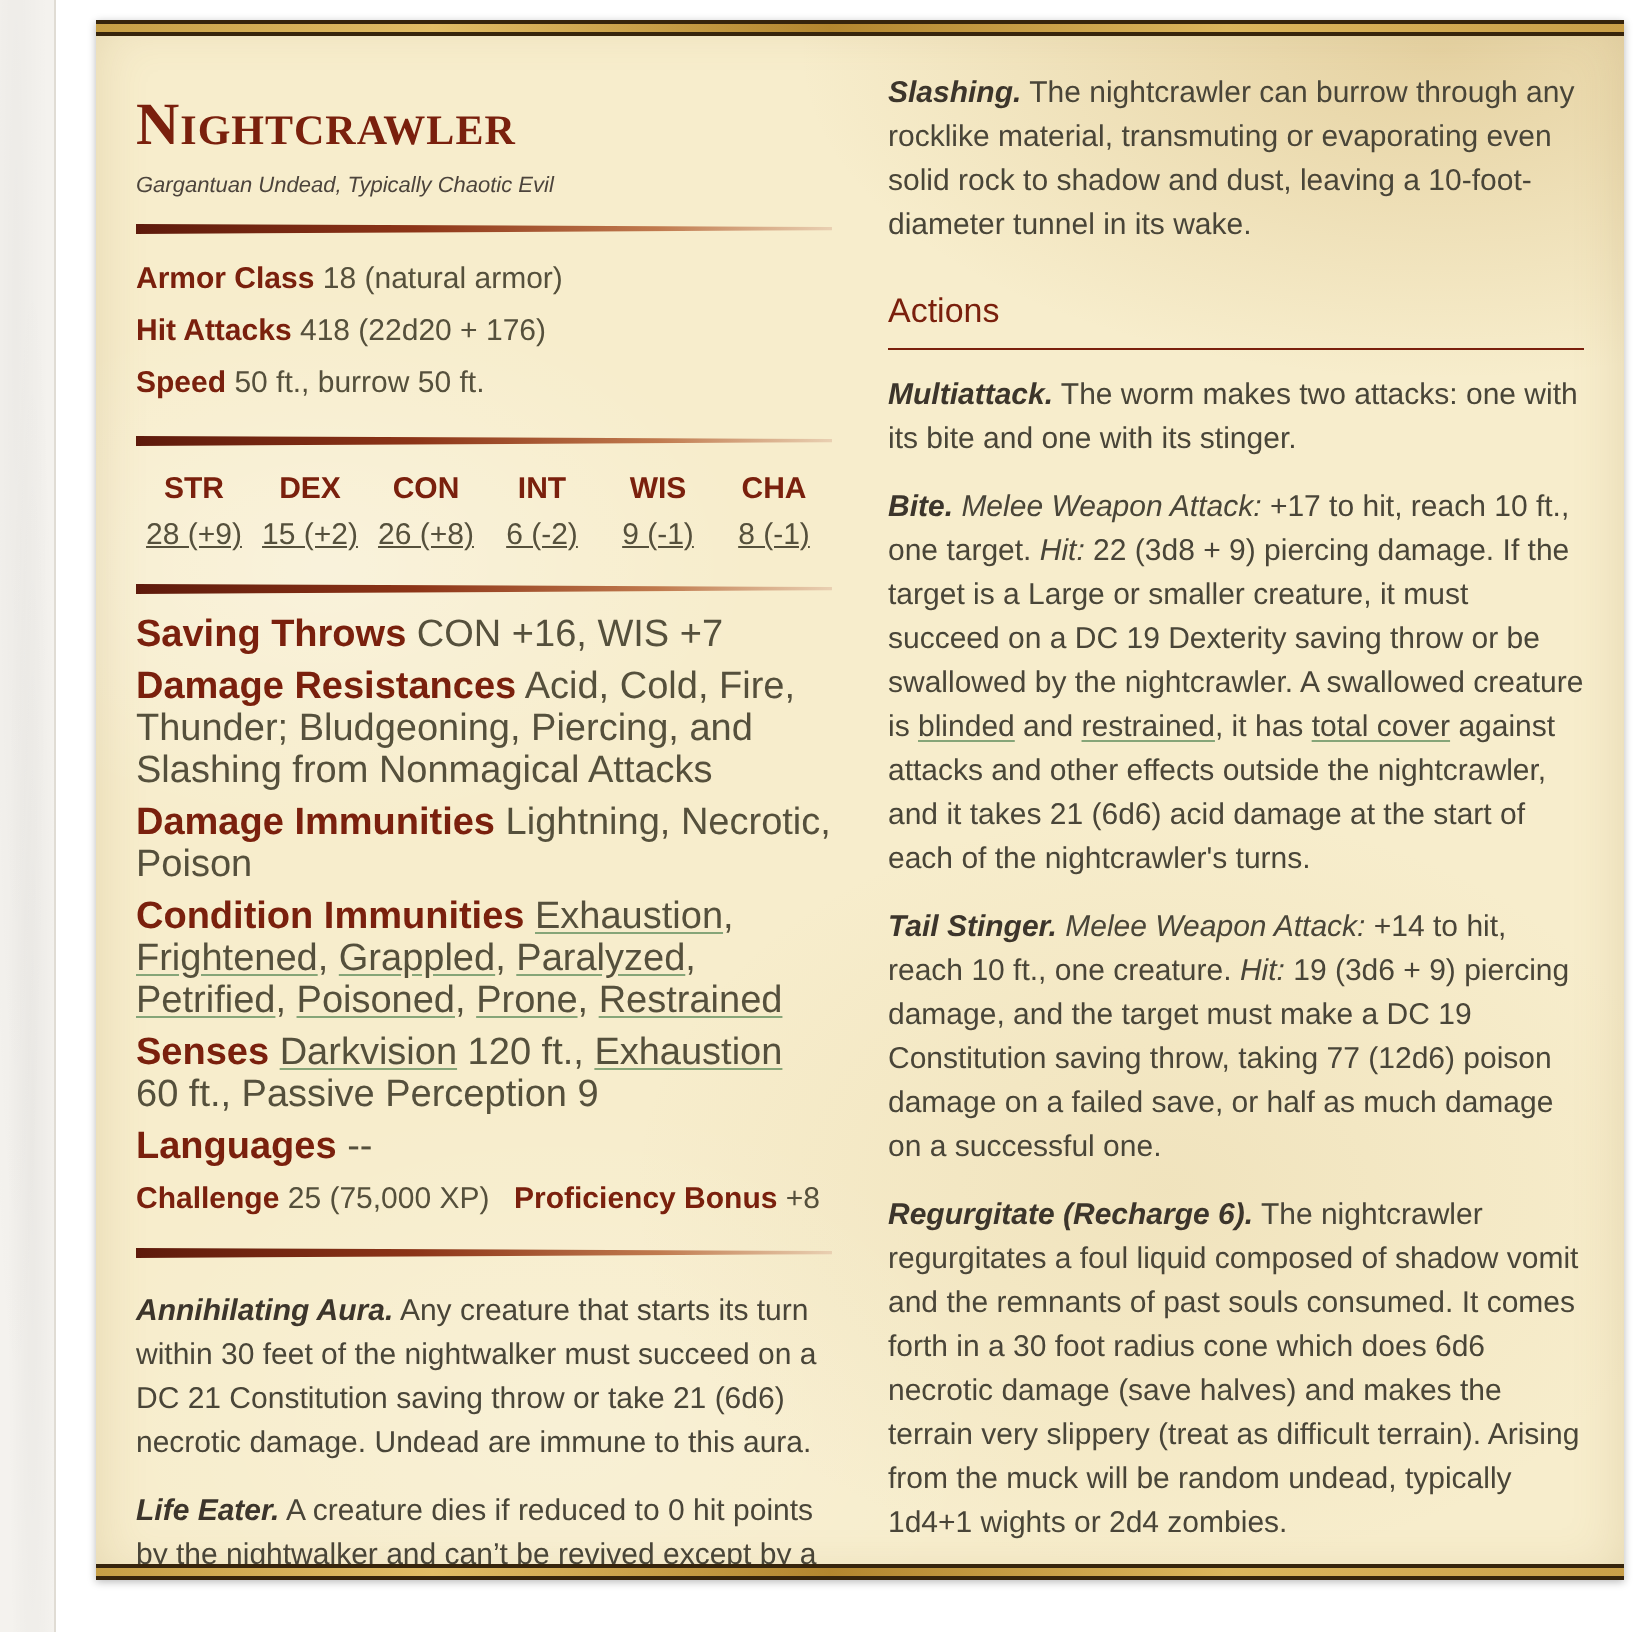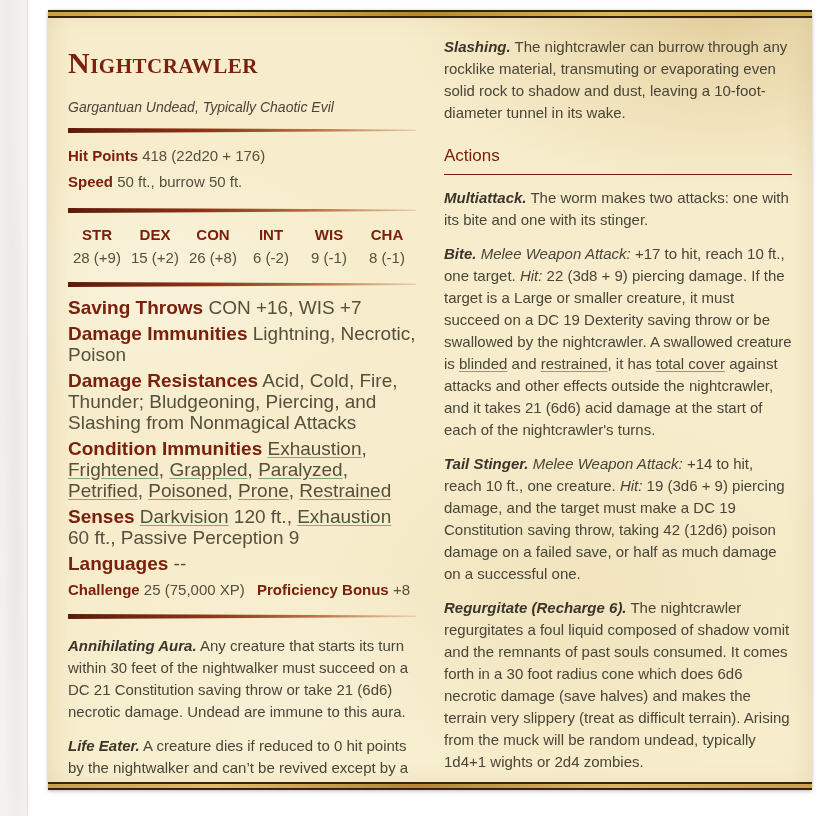--- a/index.html
+++ b/index.html
@@ -28,33 +28,33 @@
   .gold-bar { height:8px; width:100%;
     background:linear-gradient(90deg,#c79f46,#e2bd66 22%,#b3862f 48%,#dcb65d 74%,#caa049);
     border-top:2px solid #36240c; border-bottom:2px solid #36240c; flex:0 0 auto; }
 
   .content { flex:1 1 auto; display:flex; padding:16px 20px 10px 20px; gap:28px; overflow:hidden; }
   .col { flex:1 1 0; min-width:0; }
 
   h1.title { font-family:"Liberation Serif", serif; font-variant:small-caps;
     font-weight:bold; font-size:30px; line-height:1.1; color:#7a200d;
     letter-spacing:0.5px; margin-top:12px; }
-  .subtitle { font-style:italic; font-size:14px; color:#4c443c; margin-top:20px; }
+  .subtitle { font-style:italic; font-size:11px; color:#4c443c; margin-top:8px; }
 
   .rule { height:5px; margin:13px 0 10px 0;
     background:linear-gradient(to right,#5e1a0b,#8c3417 40%,#c07a4e 75%,#e9d0b2);
     clip-path:polygon(0 0,100% 30%,100% 62%,0 100%); }
 
   .statline { font-size:15px; line-height:26px; color:#55503c; }
   .statline .lbl { font-weight:bold; color:#7a200d; }
 
   .abilities { display:flex; text-align:center; margin:6px 0 4px 0; }
   .ability { flex:1 1 0; }
   .ability .ab-name { font-weight:bold; color:#7a200d; font-size:15px; line-height:24px; }
-  .ability .ab-val  { color:#55503c; font-size:15px; line-height:22px; }
+  .ability .ab-val  { color:#55503c; font-size:15px; line-height:22px;text-decoration:underline; }
 
   .prop { font-size:19px; line-height:21px; color:#55503c; margin:5px 0; }
   .prop .lbl { font-weight:bold; color:#7a200d; }
 
   .challenge-row { display:flex; justify-content:space-between; 
     font-size:15px; line-height:22px; color:#55503c; padding-right:6px; }
   .challenge-row .lbl { font-weight:bold; color:#7a200d; }
 
   .trait { font-size:15px; line-height:22px; color:#494538; margin:12px 0 0 0; }
   .trait.first { margin-top:16px; }
@@ -78,21 +78,25 @@
 
     <div class="content">
 
       <div class="col">
         <h1 class="title">Nightcrawler</h1>
         <div class="subtitle">Gargantuan Undead, Typically Chaotic Evil</div>
 
         <div class="rule"></div>
 
         <div class="statline">
-          <span class="lbl">Hit Points</span>
+          <span class="lbl">Armor Class</span>
+          <span>18 (natural armor)</span>
+        </div>
+        <div class="statline">
+          <span class="lbl">Hit Attacks</span>
           <span>418 (22d20 + 176)</span>
         </div>
         <div class="statline">
           <span class="lbl">Speed</span>
           <span>50 ft., burrow 50 ft.</span>
         </div>
 
         <div class="rule"></div>
 
         <div class="abilities">
@@ -122,26 +126,26 @@
           </div>
         </div>
 
         <div class="rule"></div>
 
         <div class="prop">
           <span class="lbl">Saving Throws</span>
           <span><span>CON +16, WIS +7</span></span>
         </div>
         <div class="prop">
+          <span class="lbl">Damage Resistances</span>
+          <span><span>Acid, Cold, Fire, Thunder; Bludgeoning, Piercing, and Slashing from Nonmagical Attacks</span></span>
+        </div>
+        <div class="prop">
           <span class="lbl">Damage Immunities</span>
           <span><span>Lightning, Necrotic, Poison</span></span>
-        </div>
-        <div class="prop">
-          <span class="lbl">Damage Resistances</span>
-          <span><span>Acid, Cold, Fire, Thunder; Bludgeoning, Piercing, and Slashing from Nonmagical Attacks</span></span>
         </div>
         <div class="prop">
           <span class="lbl">Condition Immunities</span>
           <span><span class="link">Exhaustion</span><span>, </span><span class="link">Frightened</span><span>, </span><span class="link">Grappled</span><span>, </span><span class="link">Paralyzed</span><span>, </span><span class="link">Petrified</span><span>, </span><span class="link">Poisoned</span><span>, </span><span class="link">Prone</span><span>, </span><span class="link">Restrained</span></span>
         </div>
         <div class="prop">
           <span class="lbl">Senses</span>
           <span><span class="link">Darkvision</span><span> 120 ft., </span><span class="link">Exhaustion</span><span> 60 ft., Passive Perception 9</span></span>
         </div>
         <div class="prop">
@@ -185,21 +189,21 @@
           <span><span>The worm makes two attacks: one with its bite and one with its stinger.</span></span>
         </p>
 
         <p class="trait">
           <span class="tname">Bite.</span>
           <span><span class="it">Melee Weapon Attack:</span><span> +17 to hit, reach 10 ft., one target. </span><span class="it">Hit:</span><span> 22 (3d8 + 9) piercing damage. If the target is a Large or smaller creature, it must succeed on a DC 19 Dexterity saving throw or be swallowed by the nightcrawler. A swallowed creature is </span><span class="link">blinded</span><span> and </span><span class="link">restrained</span><span>, it has </span><span class="link">total cover</span><span> against attacks and other effects outside the nightcrawler, and it takes 21 (6d6) acid damage at the start of each of the nightcrawler's turns.</span></span>
         </p>
 
         <p class="trait">
           <span class="tname">Tail Stinger.</span>
-          <span><span class="it">Melee Weapon Attack:</span><span> +14 to hit, reach 10 ft., one creature. </span><span class="it">Hit:</span><span> 19 (3d6 + 9) piercing damage, and the target must make a DC 19 Constitution saving throw, taking 42 (12d6) poison damage on a failed save, or half as much damage on a successful one.</span></span>
+          <span><span class="it">Melee Weapon Attack:</span><span> +14 to hit, reach 10 ft., one creature. </span><span class="it">Hit:</span><span> 19 (3d6 + 9) piercing damage, and the target must make a DC 19 Constitution saving throw, taking 77 (12d6) poison damage on a failed save, or half as much damage on a successful one.</span></span>
         </p>
 
         <p class="trait">
           <span class="tname">Regurgitate (Recharge 6).</span>
           <span><span>The nightcrawler regurgitates a foul liquid composed of shadow vomit and the remnants of past souls consumed. It comes forth in a 30 foot radius cone which does 6d6 necrotic damage (save halves) and makes the terrain very slippery (treat as difficult terrain). Arising from the muck will be random undead, typically 1d4+1 wights or 2d4 zombies.</span></span>
         </p>
       </div>
 
     </div>
 

